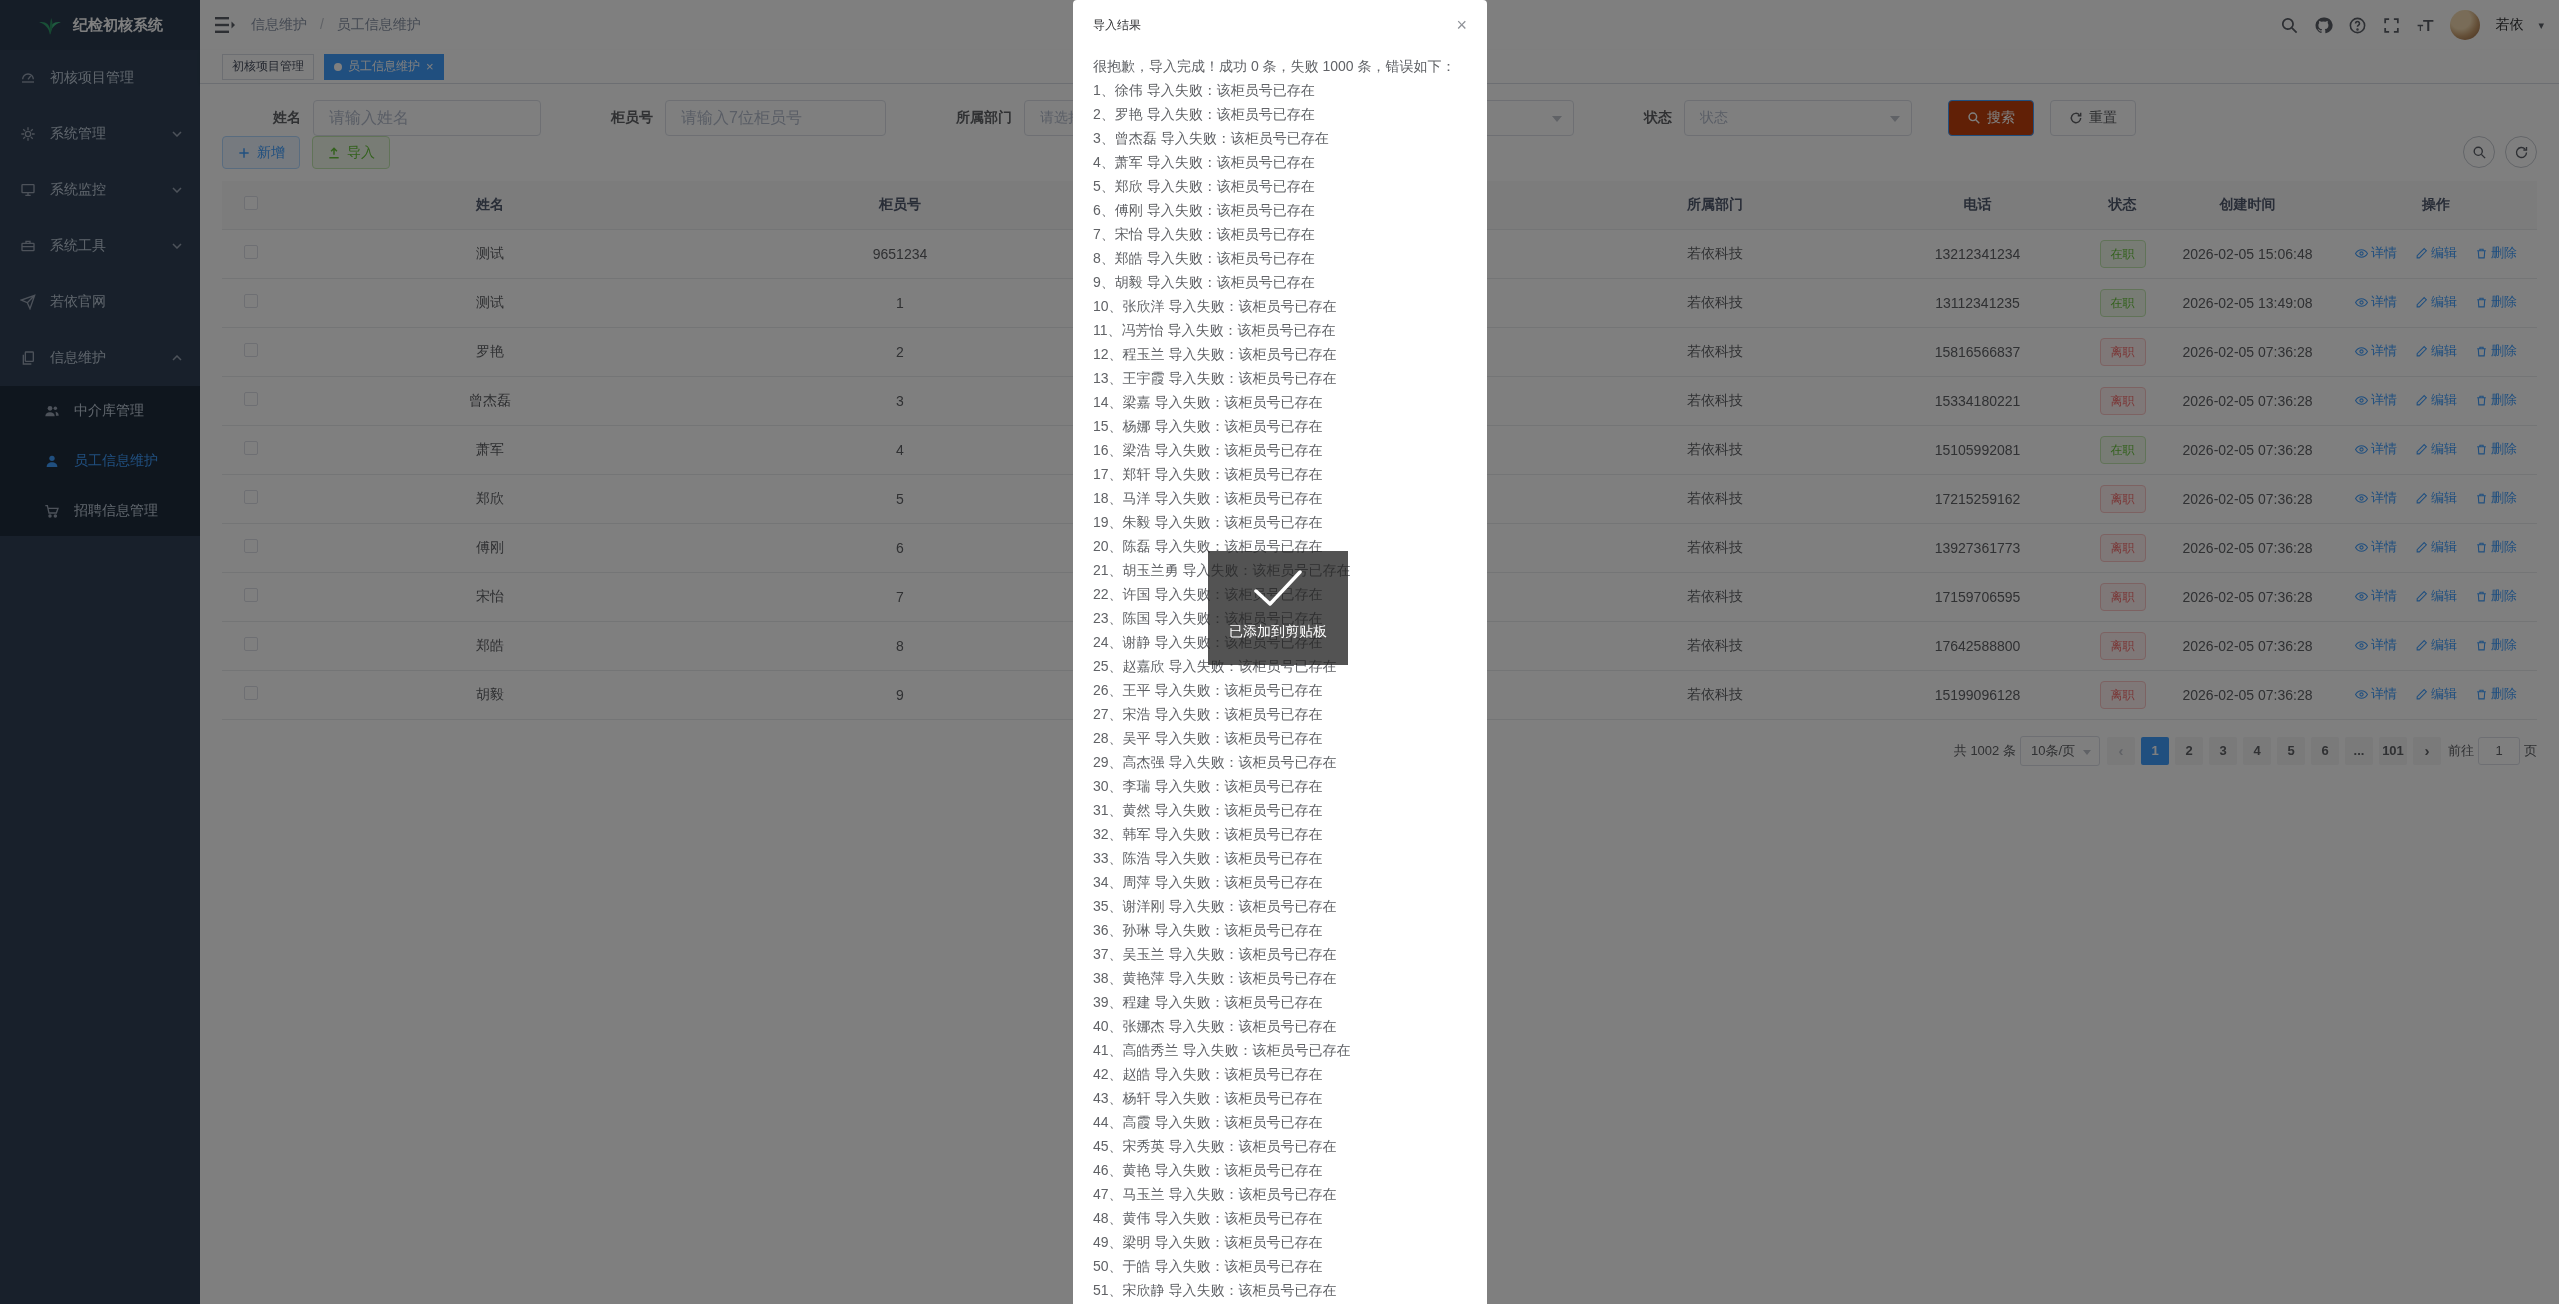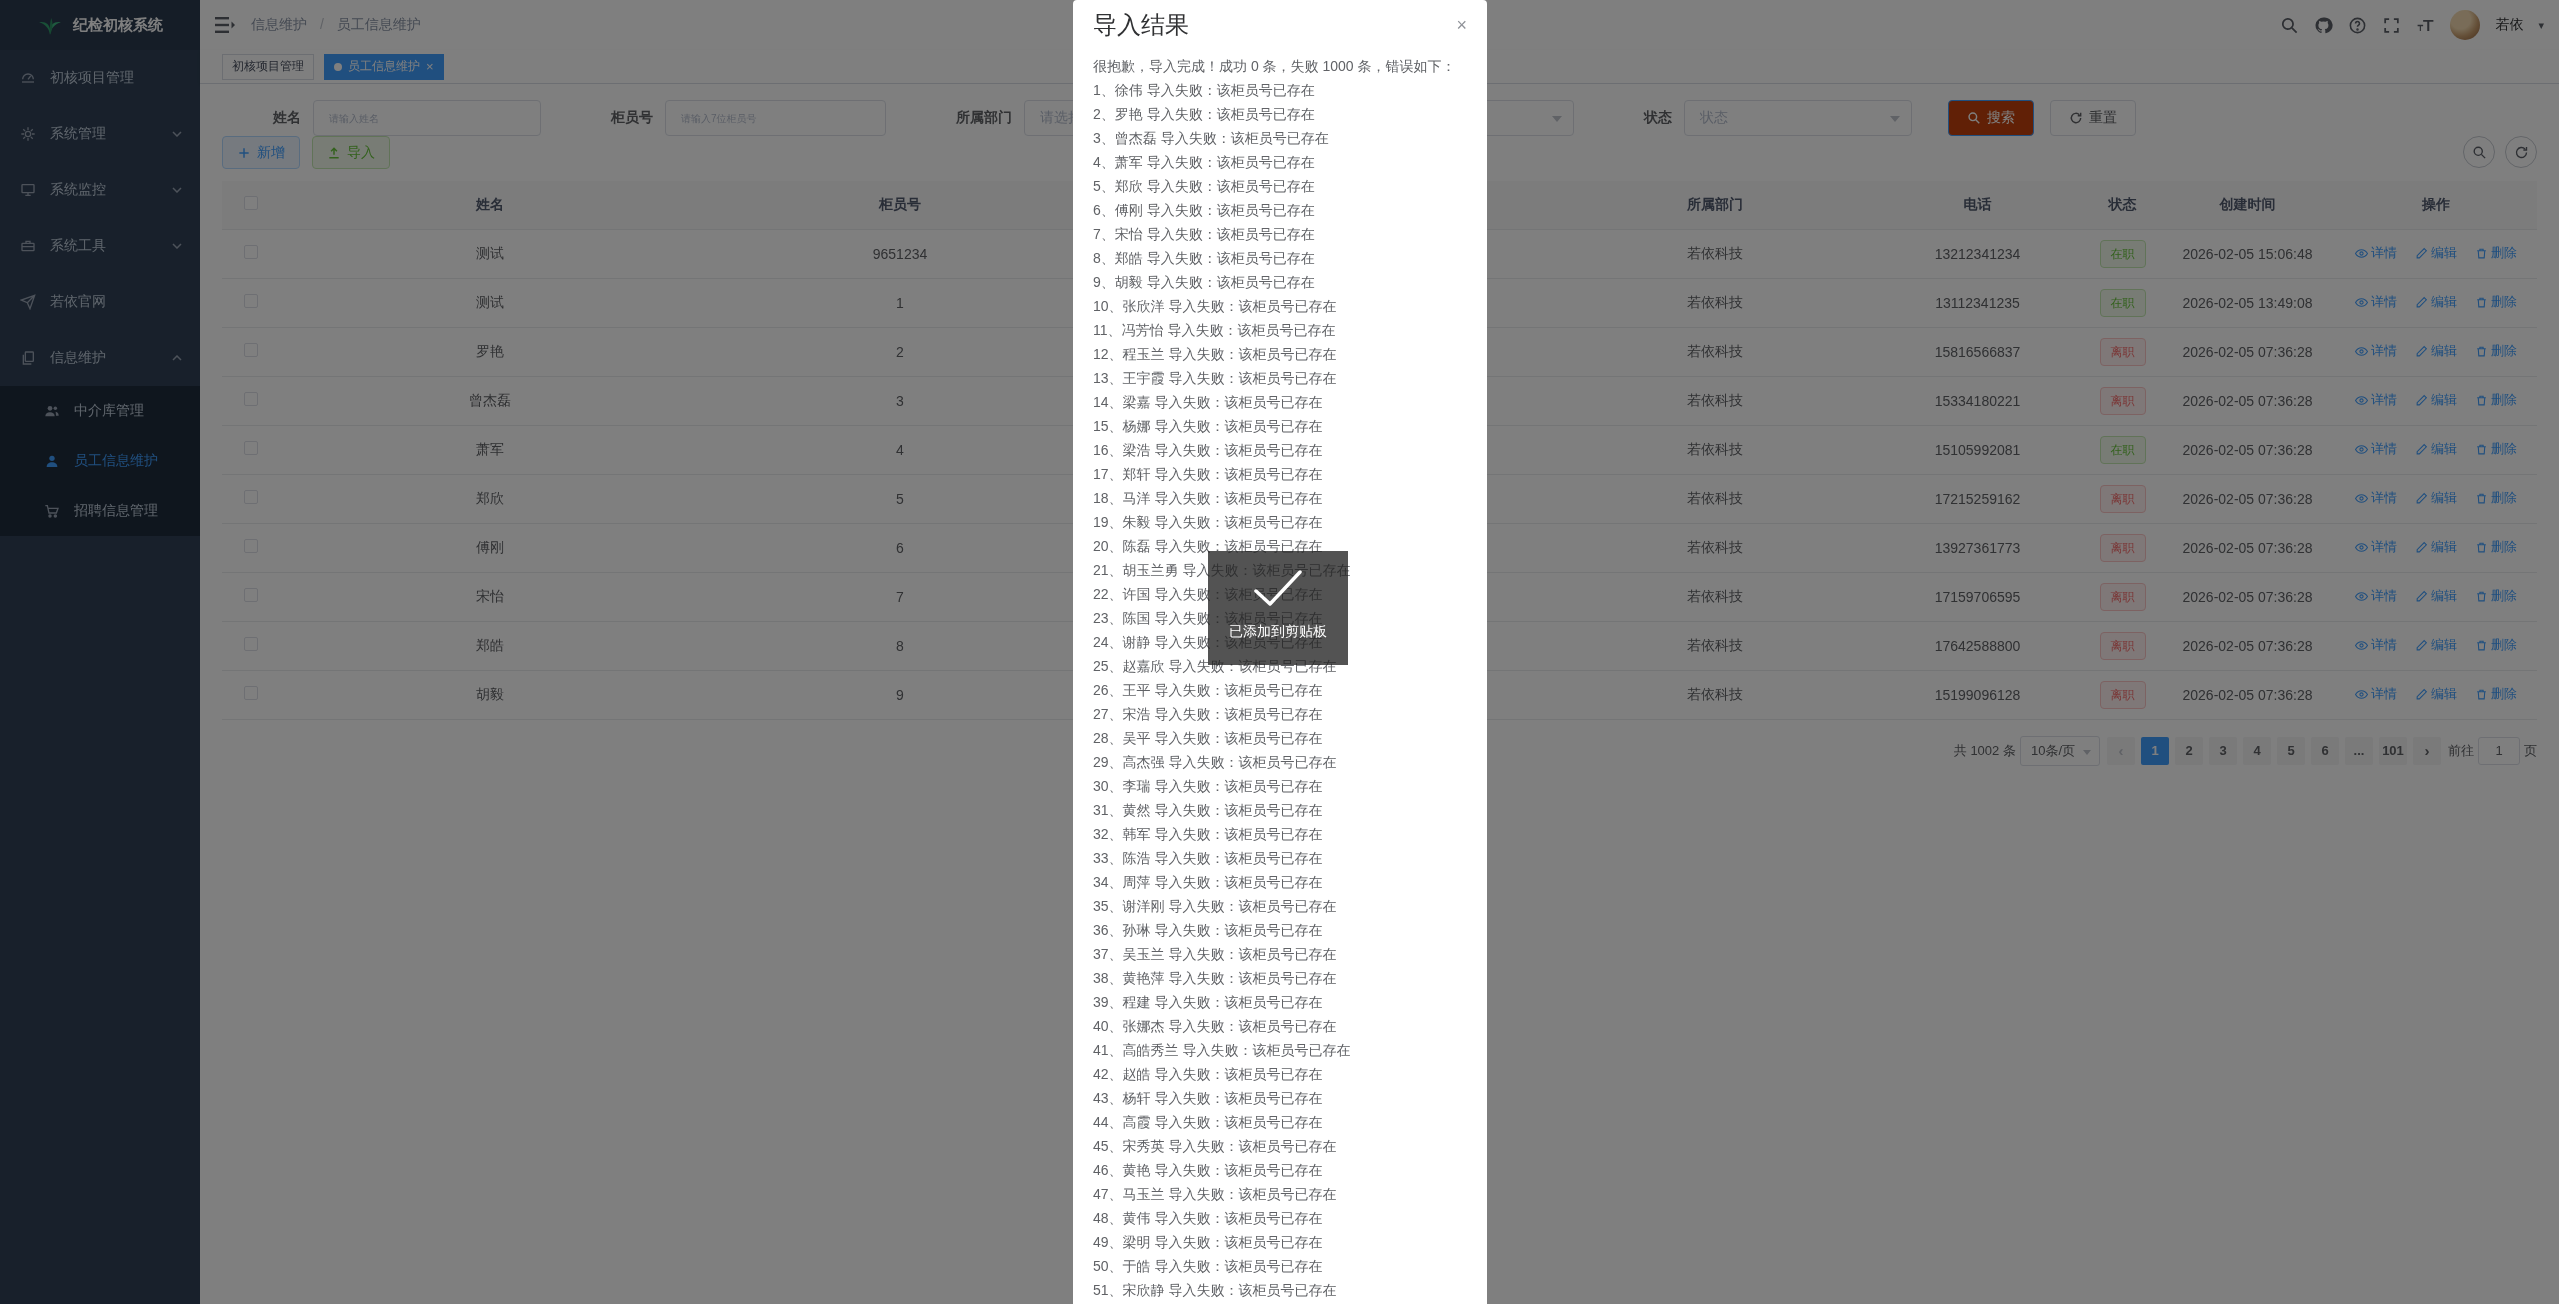--- a/index.html
+++ b/index.html
@@ -40,21 +40,21 @@
   .tag-item.active { background:#409eff; border-color:#409eff; color:#fff; }
   .tag-dot { width:8px; height:8px; border-radius:50%; background:#fff; }
   .tag-close { font-size:13px; line-height:1; }
 
   .content { flex:1; background:#fff; padding:16px 22px 0 22px; position:relative; }
 
   
   .search-row { display:flex; align-items:center; height:36px; }
   .f-label { font-weight:bold; color:#606266; margin-right:12px; white-space:nowrap; }
   .f-label.w1 { width:79px; text-align:right; }
-  .inp { height:36px; border:1px solid #dcdfe6; border-radius:4px; padding:0 15px; font-size:10px;
+  .inp { height:36px; border:1px solid #dcdfe6; border-radius:4px; padding:0 15px; font-size:16px;
     color:#606266; outline:none; background:#fff; font-family:inherit; }
   .inp::placeholder { color:#b4bccc; }
   .sel { height:36px; border:1px solid #dcdfe6; border-radius:4px; padding:0 30px 0 15px; background:#fff;
     display:flex; align-items:center; color:#b4bccc; position:relative; cursor:pointer; }
   .sel .sel-caret { position:absolute; right:11px; top:15px; width:0; height:0;
     border-left:5px solid transparent; border-right:5px solid transparent; border-top:6px solid #c0c4cc; }
   .m70 { margin-left:70px; }
   .btn { height:36px; border-radius:4px; border:1px solid #dcdfe6; background:#fff; color:#606266;
     font-size:14px; display:inline-flex; align-items:center; gap:6px; padding:0 18px; cursor:pointer; font-family:inherit; }
   .btn-primary { background:#c2410c; border-color:#409eff; color:#fff; }
@@ -99,21 +99,21 @@
   .nav-pg { font-size:15px; }
   .nav-pg.disabled { color:#c0c4cc; }
   .goto-input { width:42px; height:28px; border:1px solid #dcdfe6; border-radius:3px; text-align:center;
     font-size:13px; color:#606266; outline:none; }
 
   
   .mask { position:fixed; inset:0; background:rgba(0,0,0,.5); z-index:100; }
   .modal { position:fixed; left:1073px; top:0; width:414px; height:1400px; background:#fff;
     border-radius:4px; z-index:200; padding:0 20px; }
   .modal-header { padding-top:12px; display:flex; align-items:flex-start; justify-content:space-between; }
-  .modal-title { font-size:24px; color:#303133; line-height:26px;text-align:center; }
+  .modal-title { font-size:12px; color:#303133; line-height:26px;text-align:center; }
   .modal-close { color:#909399; font-size:18px; line-height:26px; cursor:pointer; }
   .modal-body { margin-top:16px; font-size:14px; color:#606266; line-height:24px; }
   .err-line { white-space:nowrap; overflow:hidden; }
 
   .toast { position:fixed; left:1208px; top:551px; width:140px; height:114px; z-index:300;
     background:rgba(35,35,35,.78); border-radius:0; display:flex; flex-direction:column;
     align-items:center; color:#fff; }
   .toast svg { margin-top:18px; }
   .toast-text { margin-top:14px; font-size:14px; }
 

